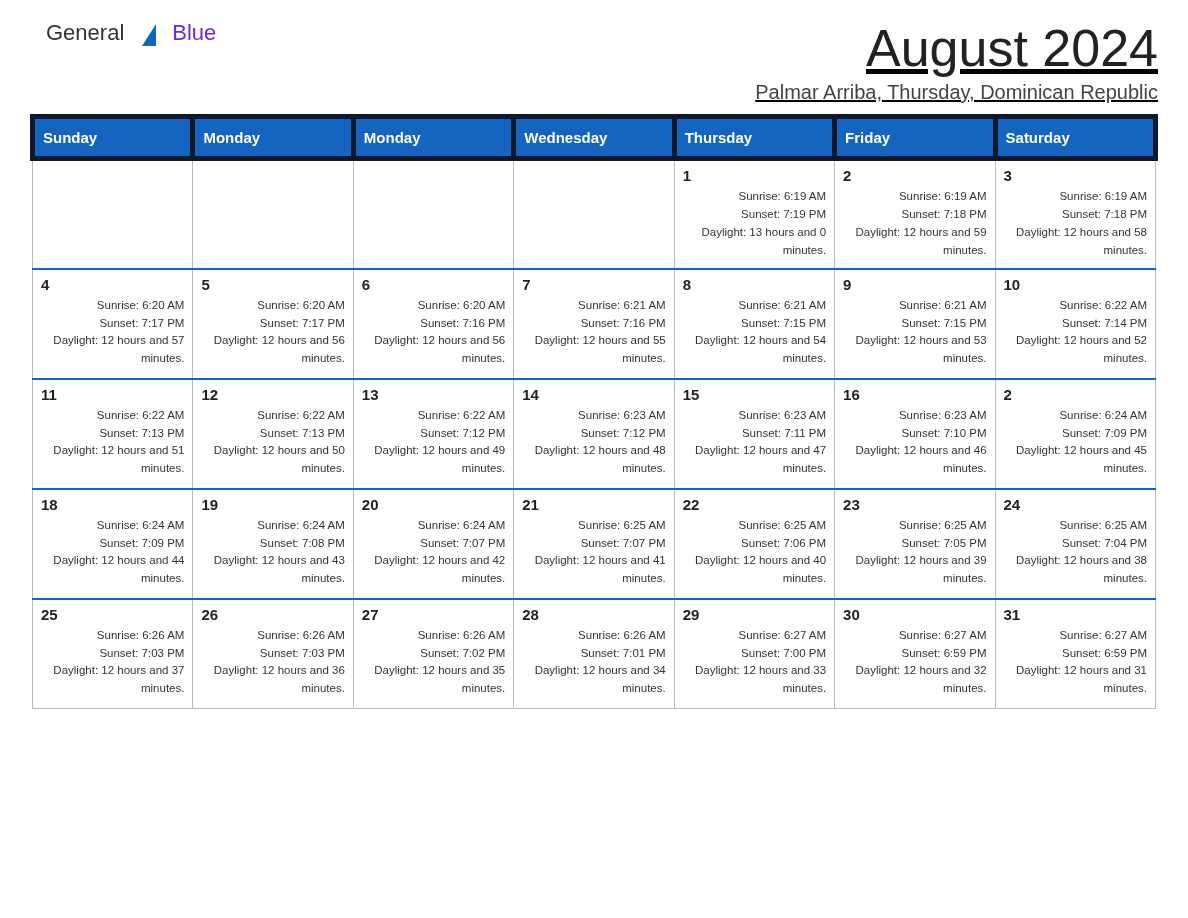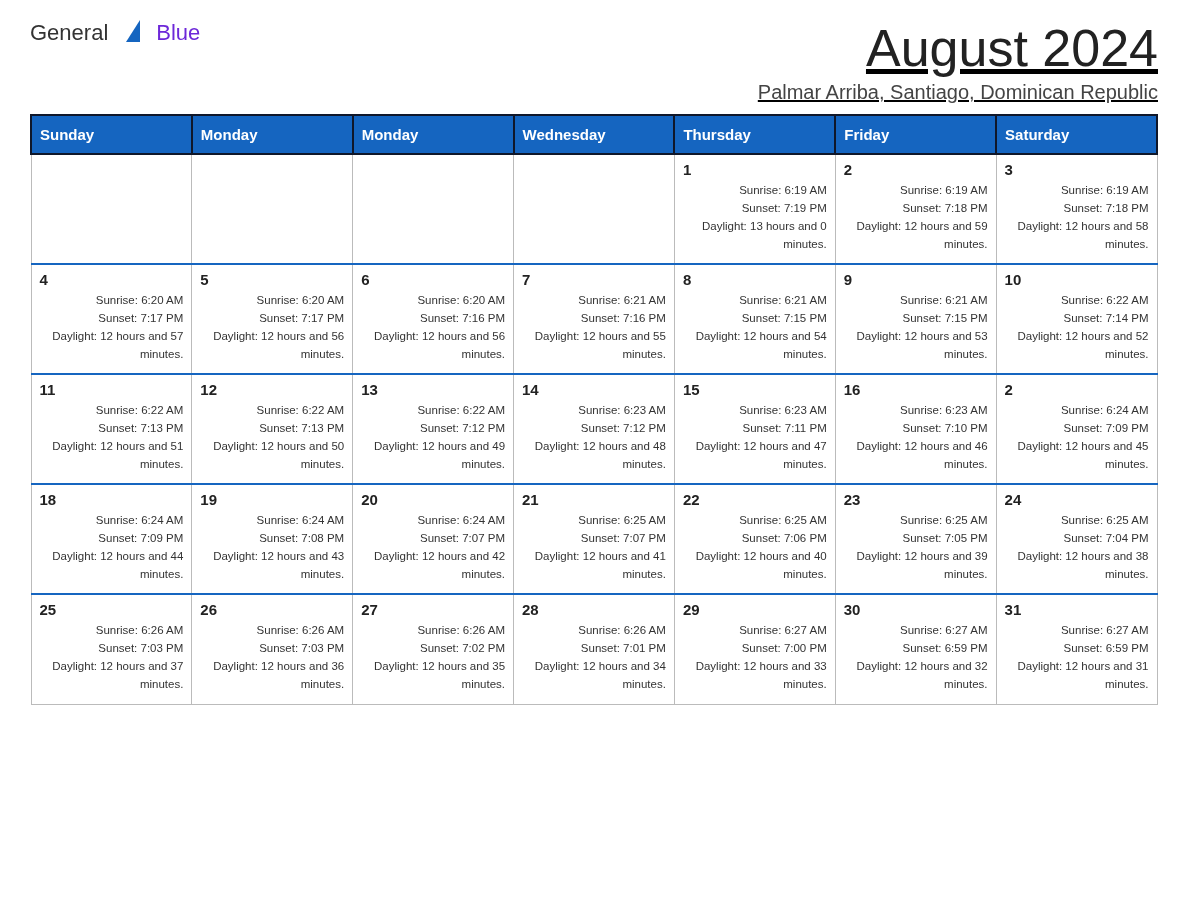--- a/index.html
+++ b/index.html
@@ -11,22 +11,23 @@
       padding: 20px 30px;
     }
     .header-area {
       display: flex;
       justify-content: space-between;
       align-items: flex-start;
       margin-bottom: 10px;
     }
     .logo {
       display: flex;
-      align-items: center;
+      align-items: flex-end;
       gap: 16px;
+      margin-left: 16px;
     }
     .logo-text-general {
       font-size: 22px;
       color: #333;
       font-weight: normal;
     }
     .logo-text-blue {
       font-size: 22px;
       color: #6d28d9;
       font-weight: normal;
@@ -59,21 +60,21 @@
       border-collapse: collapse;
       margin-top: 8px;
     }
     .calendar th {
       background-color: #1565c0;
       color: #fff;
       font-size: 15px;
       font-weight: bold;
       padding: 10px 8px;
       text-align: left;
-      border: 2px solid #0f172a;
+      border: 5px solid #0f172a;
     }
     .calendar td {
       border: 1px solid #bbb;
       vertical-align: top;
       padding: 6px 8px;
       width: 14.28%;
       height: 110px;
     }
     .day-number {
       font-size: 15px;
@@ -98,21 +99,21 @@
 <body>
 
 <div class="header-area">
   <div class="logo">
     <span class="logo-text-general">General</span>
     <div class="logo-triangle"></div>
     <span class="logo-text-blue">Blue</span>
   </div>
   <div class="title-area">
     <div class="month-year">August 2024</div>
-    <div class="location">Palmar Arriba, Santiago, Dominican Republic</div>
+    <div class="location">Palmar Arriba, Thursday, Dominican Republic</div>
   </div>
 </div>
 
 <table class="calendar">
   <thead>
     <tr>
       <th>Sunday</th>
       <th>Monday</th>
       <th>Monday</th>
       <th>Wednesday</th>

